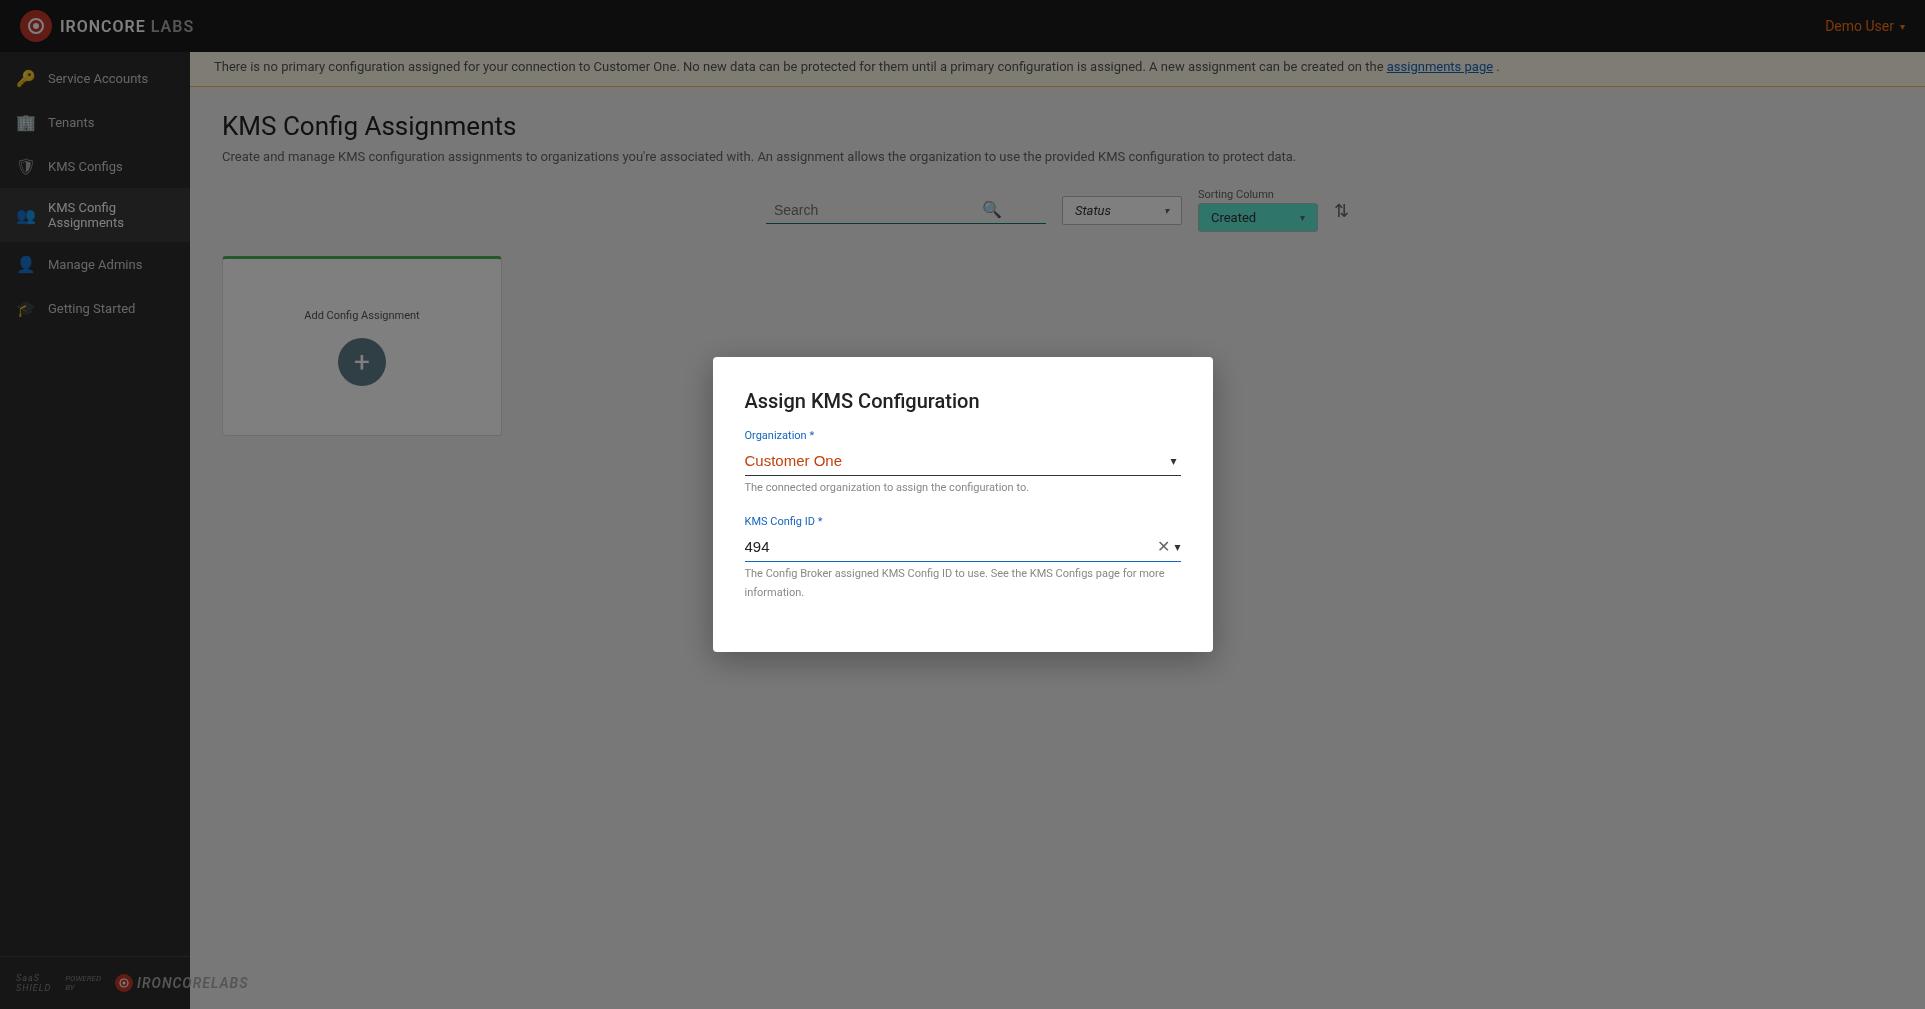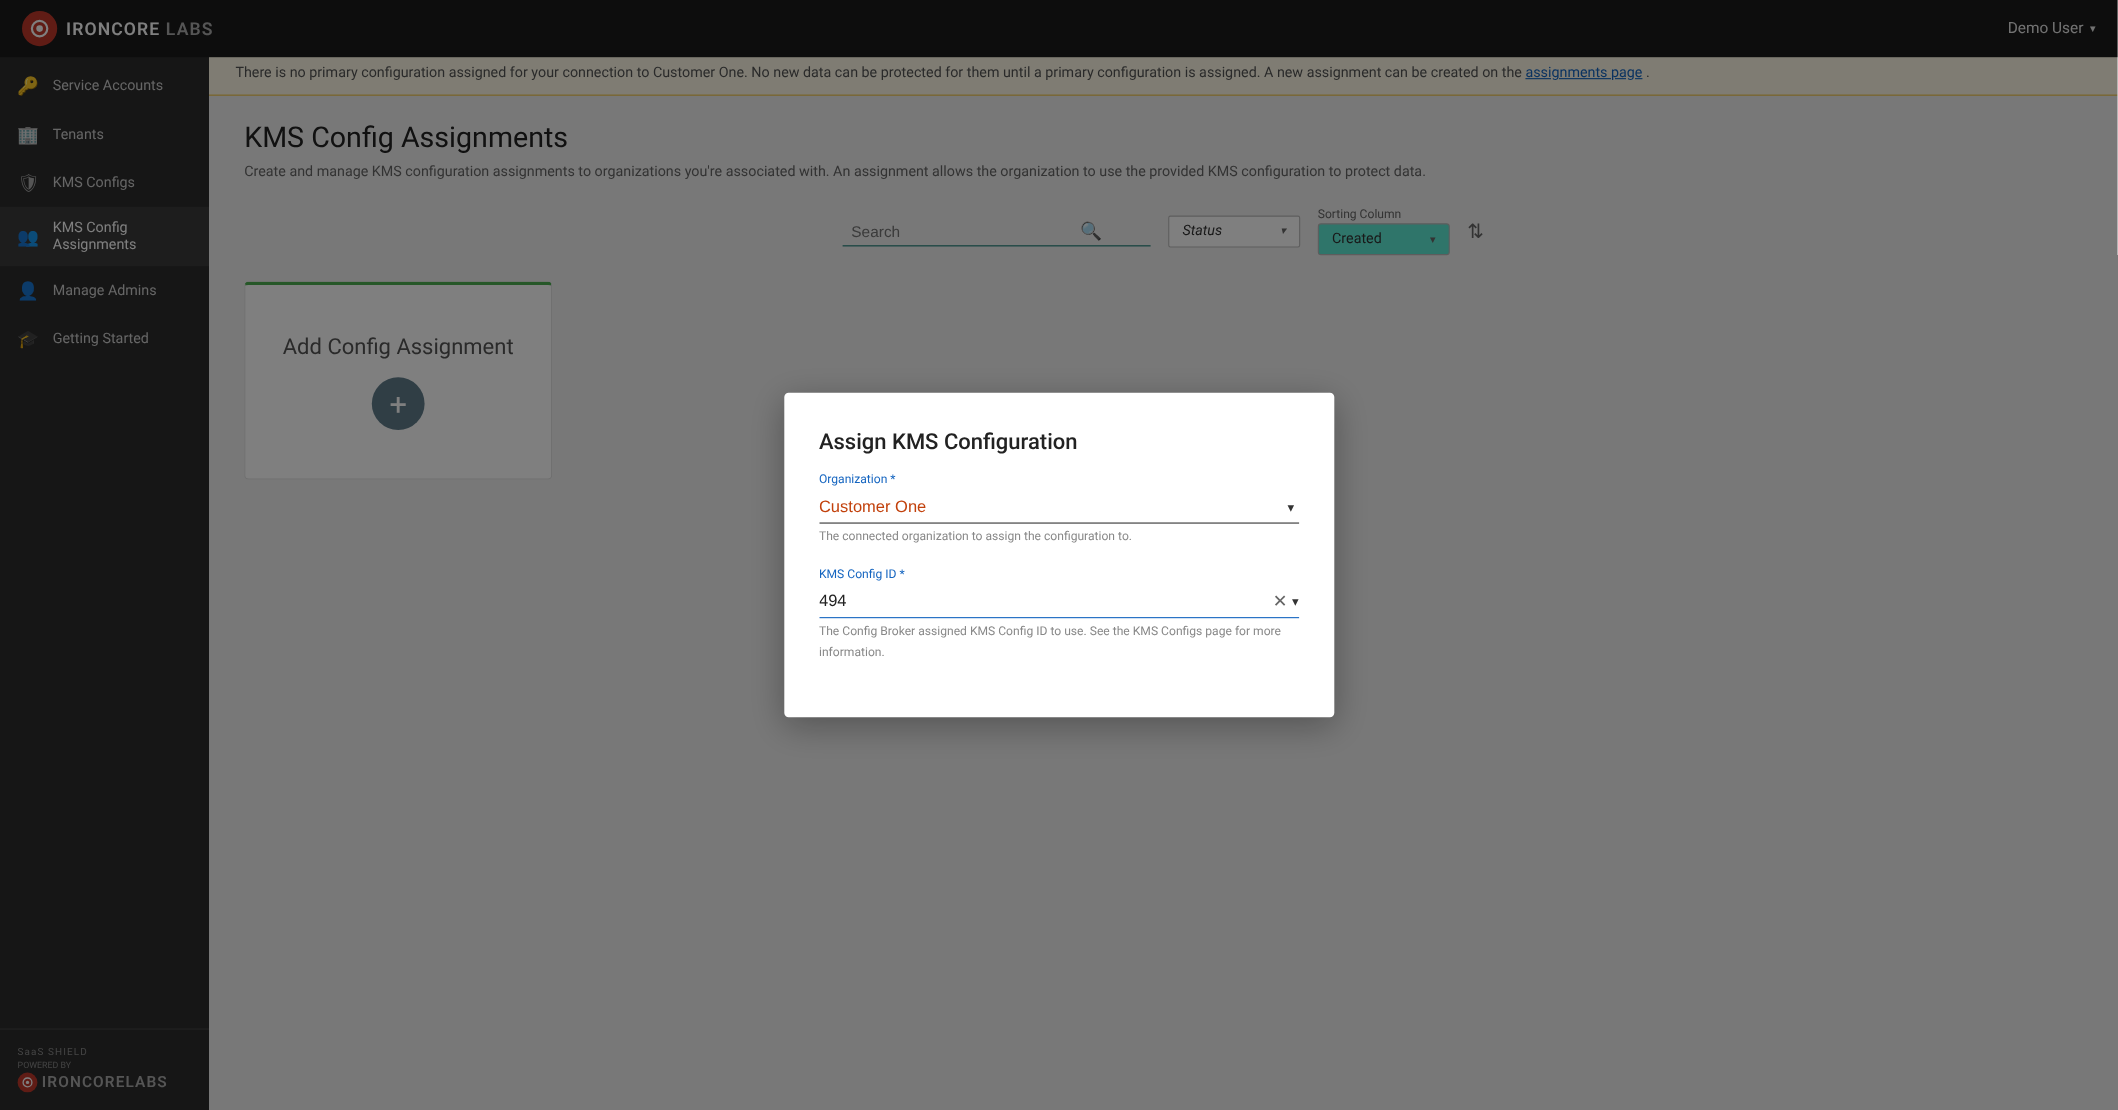--- a/index.html
+++ b/index.html
@@ -26,21 +26,21 @@
       width: 32px; height: 32px;
       border-radius: 50%;
       background: #c0392b;
       display: flex; align-items: center; justify-content: center;
       color: white; font-weight: bold; font-size: 12px;
     }
     .logo-text { color: white; font-size: 16px; font-weight: 600; letter-spacing: 1px; }
     .logo-text span { color: #aaa; }
     .topnav-user {
       display: flex; align-items: center; gap: 6px;
-      color: #e5e5e5; font-size: 14px; cursor: pointer; text-align: center;
+      color: #f97316; font-size: 14px; cursor: pointer; text-align: center;
     }
     .topnav-user .chevron { font-size: 10px; }
 
     
     .sidebar {
       position: fixed;
       top: 48px; left: 0; bottom: 0;
       width: 190px;
       background: #2d2d2d;
       display: flex;
@@ -56,21 +56,21 @@
       font-size: 13px;
       cursor: pointer;
       transition: background 0.2s;
     }
     .sidebar-item.active { background: #3a3a3a; color: white; }
     .sidebar-icon { width: 20px; height: 20px; display: flex; align-items: center; justify-content: center; color: #aaa; font-size: 16px; flex-shrink: 0; }
     .sidebar-bottom {
       padding: 16px;
       border-top: 1px solid #444;
     }
-    .sidebar-footer-logo { display: flex; flex-direction: column; gap: 2px; }
+    .sidebar-footer-logo { display: flex; flex-direction: row; gap: 14px; font-style: italic; }
     .saas-shield-text { color: #888; font-size: 9px; letter-spacing: 1px; }
     .powered-by-text { color: #888; font-size: 8px; }
     .footer-logo-row { display: flex; align-items: center; gap: 4px; }
     .footer-logo-circle { width: 18px; height: 18px; border-radius: 50%; background: #c0392b; display: flex; align-items: center; justify-content: center; }
     .footer-logo-text { color: #aaa; font-size: 14px; font-weight: 600; letter-spacing: 1px; }
 
     
     .main {
       margin-top: 48px;
       margin-left: 190px;
@@ -165,21 +165,21 @@
       border-radius: 4px;
       width: 280px;
       height: 180px;
       display: flex;
       flex-direction: column;
       align-items: center;
       justify-content: center;
       cursor: pointer;
       border-top: 3px solid #4caf50;
     }
-    .add-config-label { font-size: 20px; color: #555; margin-bottom: 16px; }
+    .add-config-label { font-size: 11px; color: #555; margin-bottom: 16px; }
     .add-config-btn {
       width: 48px; height: 48px;
       border-radius: 50%;
       background: #607d8b;
       display: flex; align-items: center; justify-content: center;
       color: white; font-size: 28px;
       cursor: pointer;
     }
 
     

